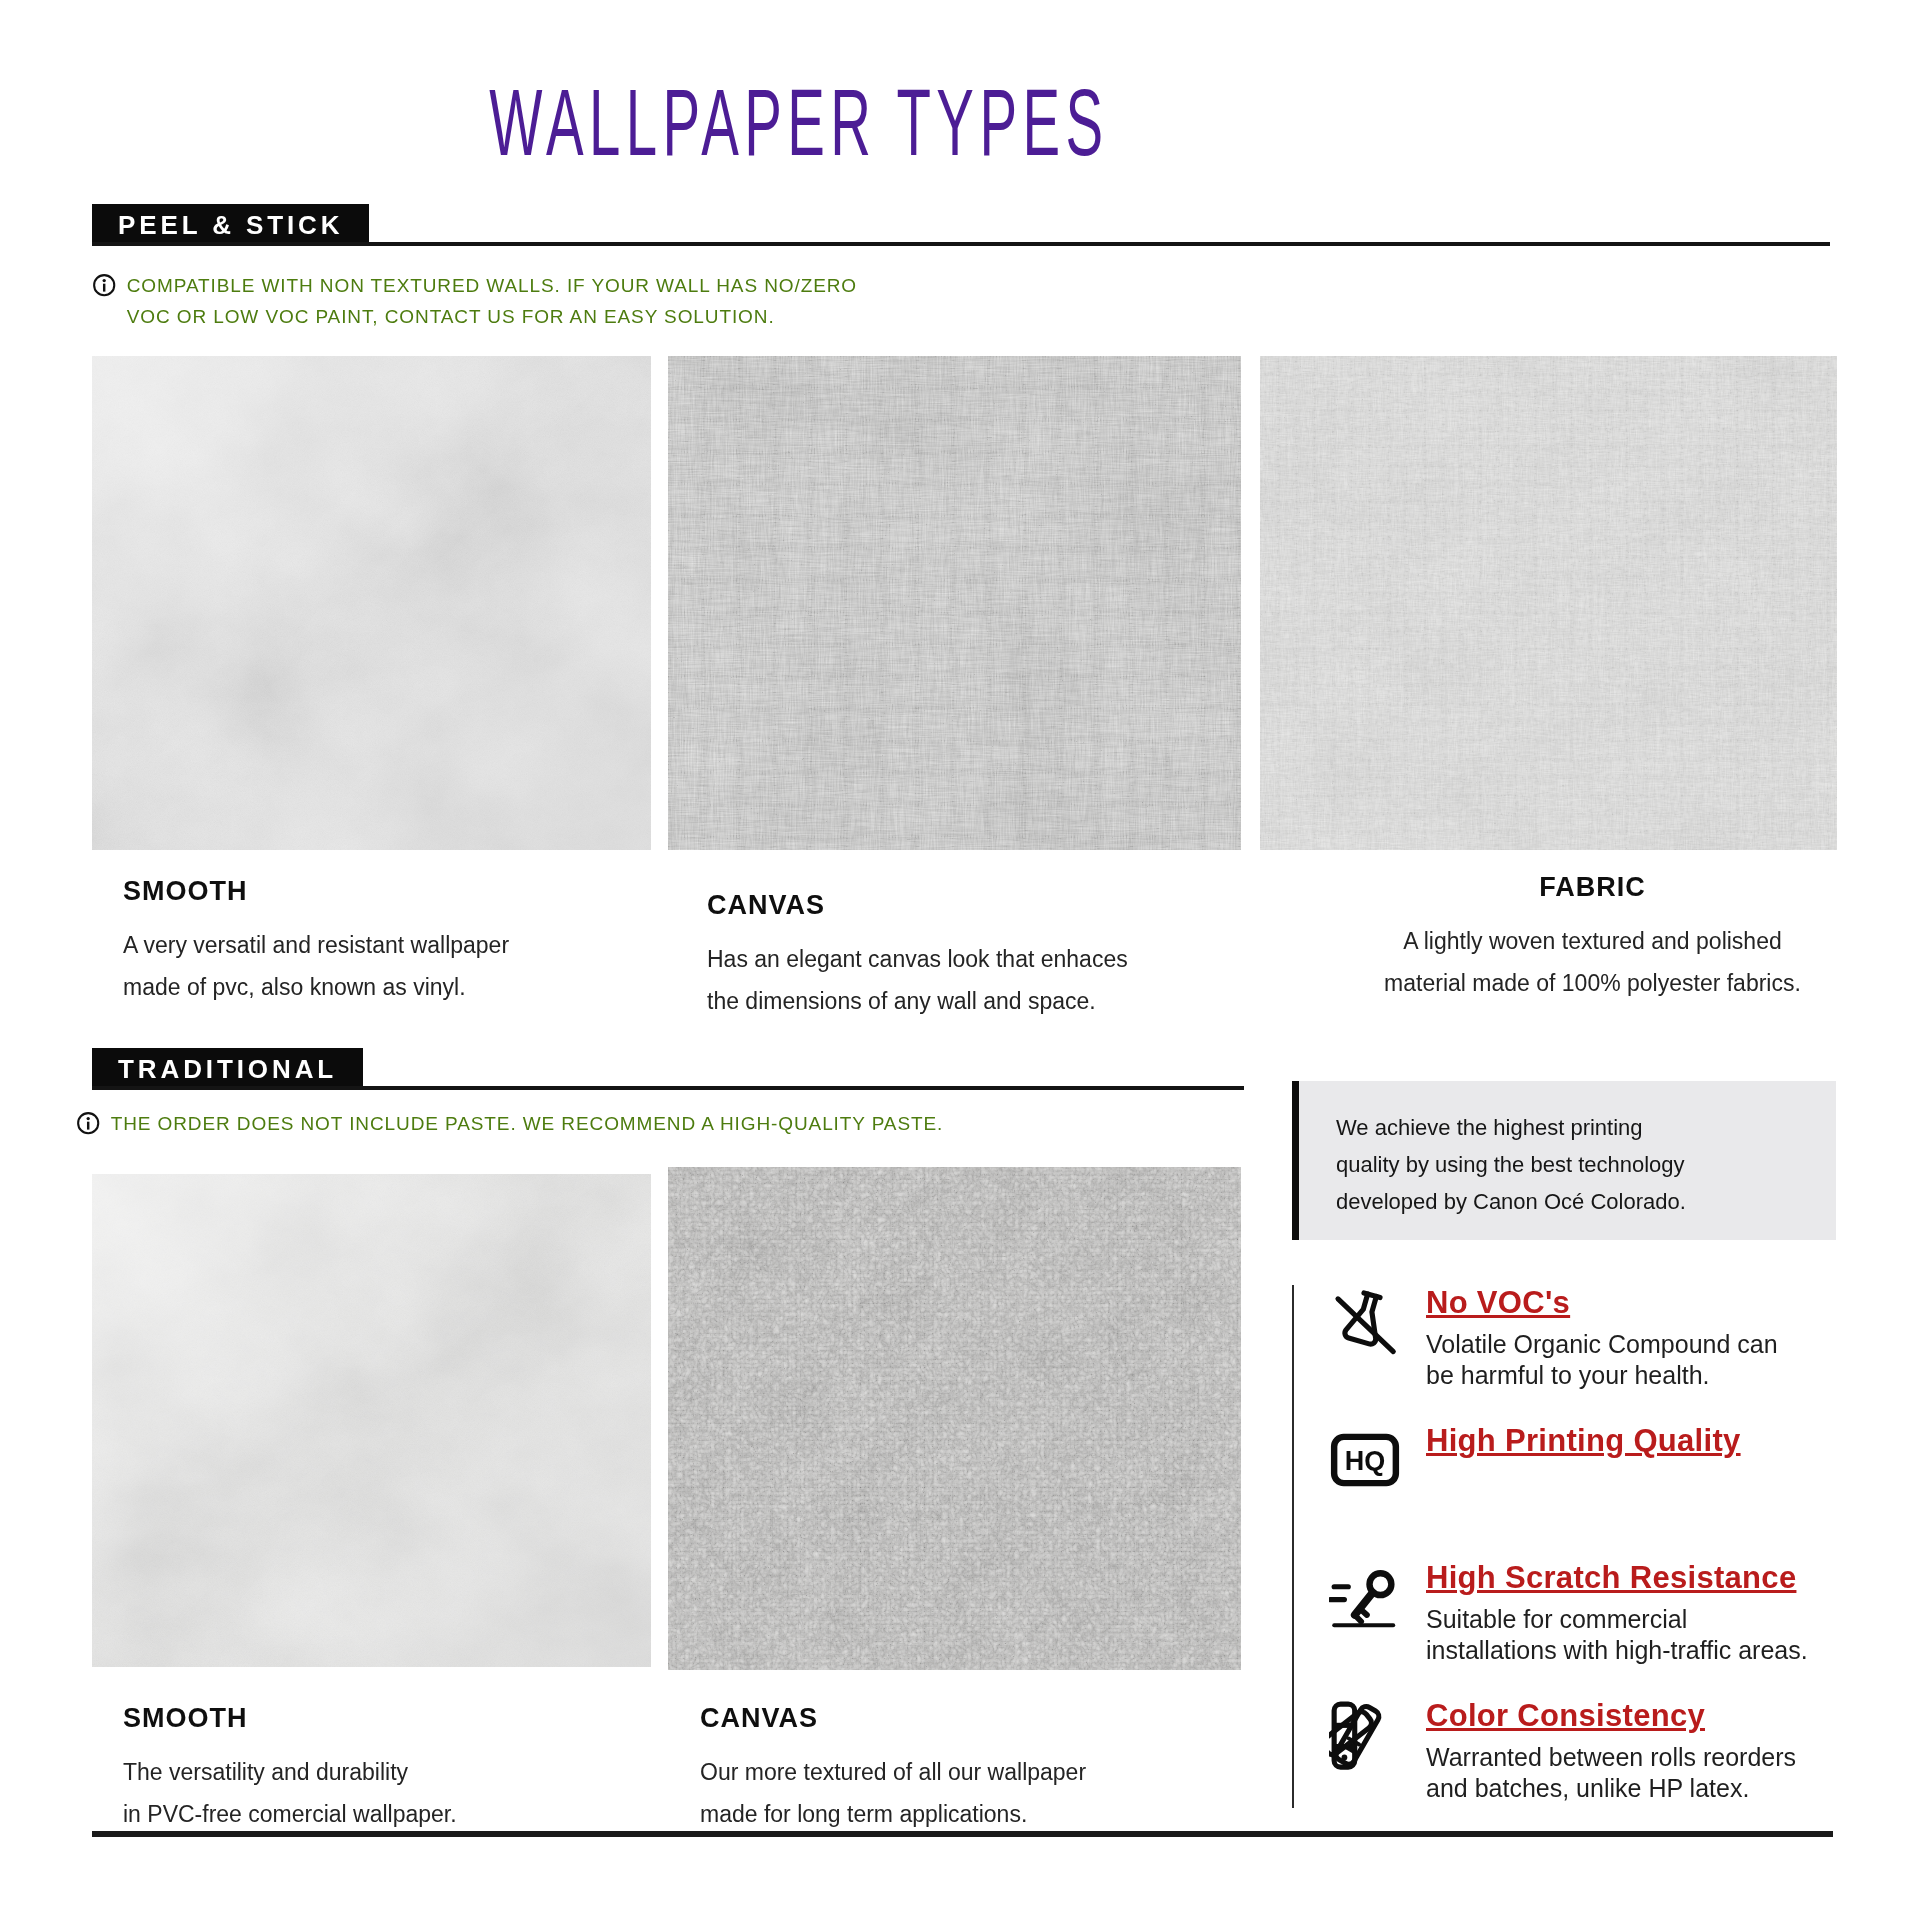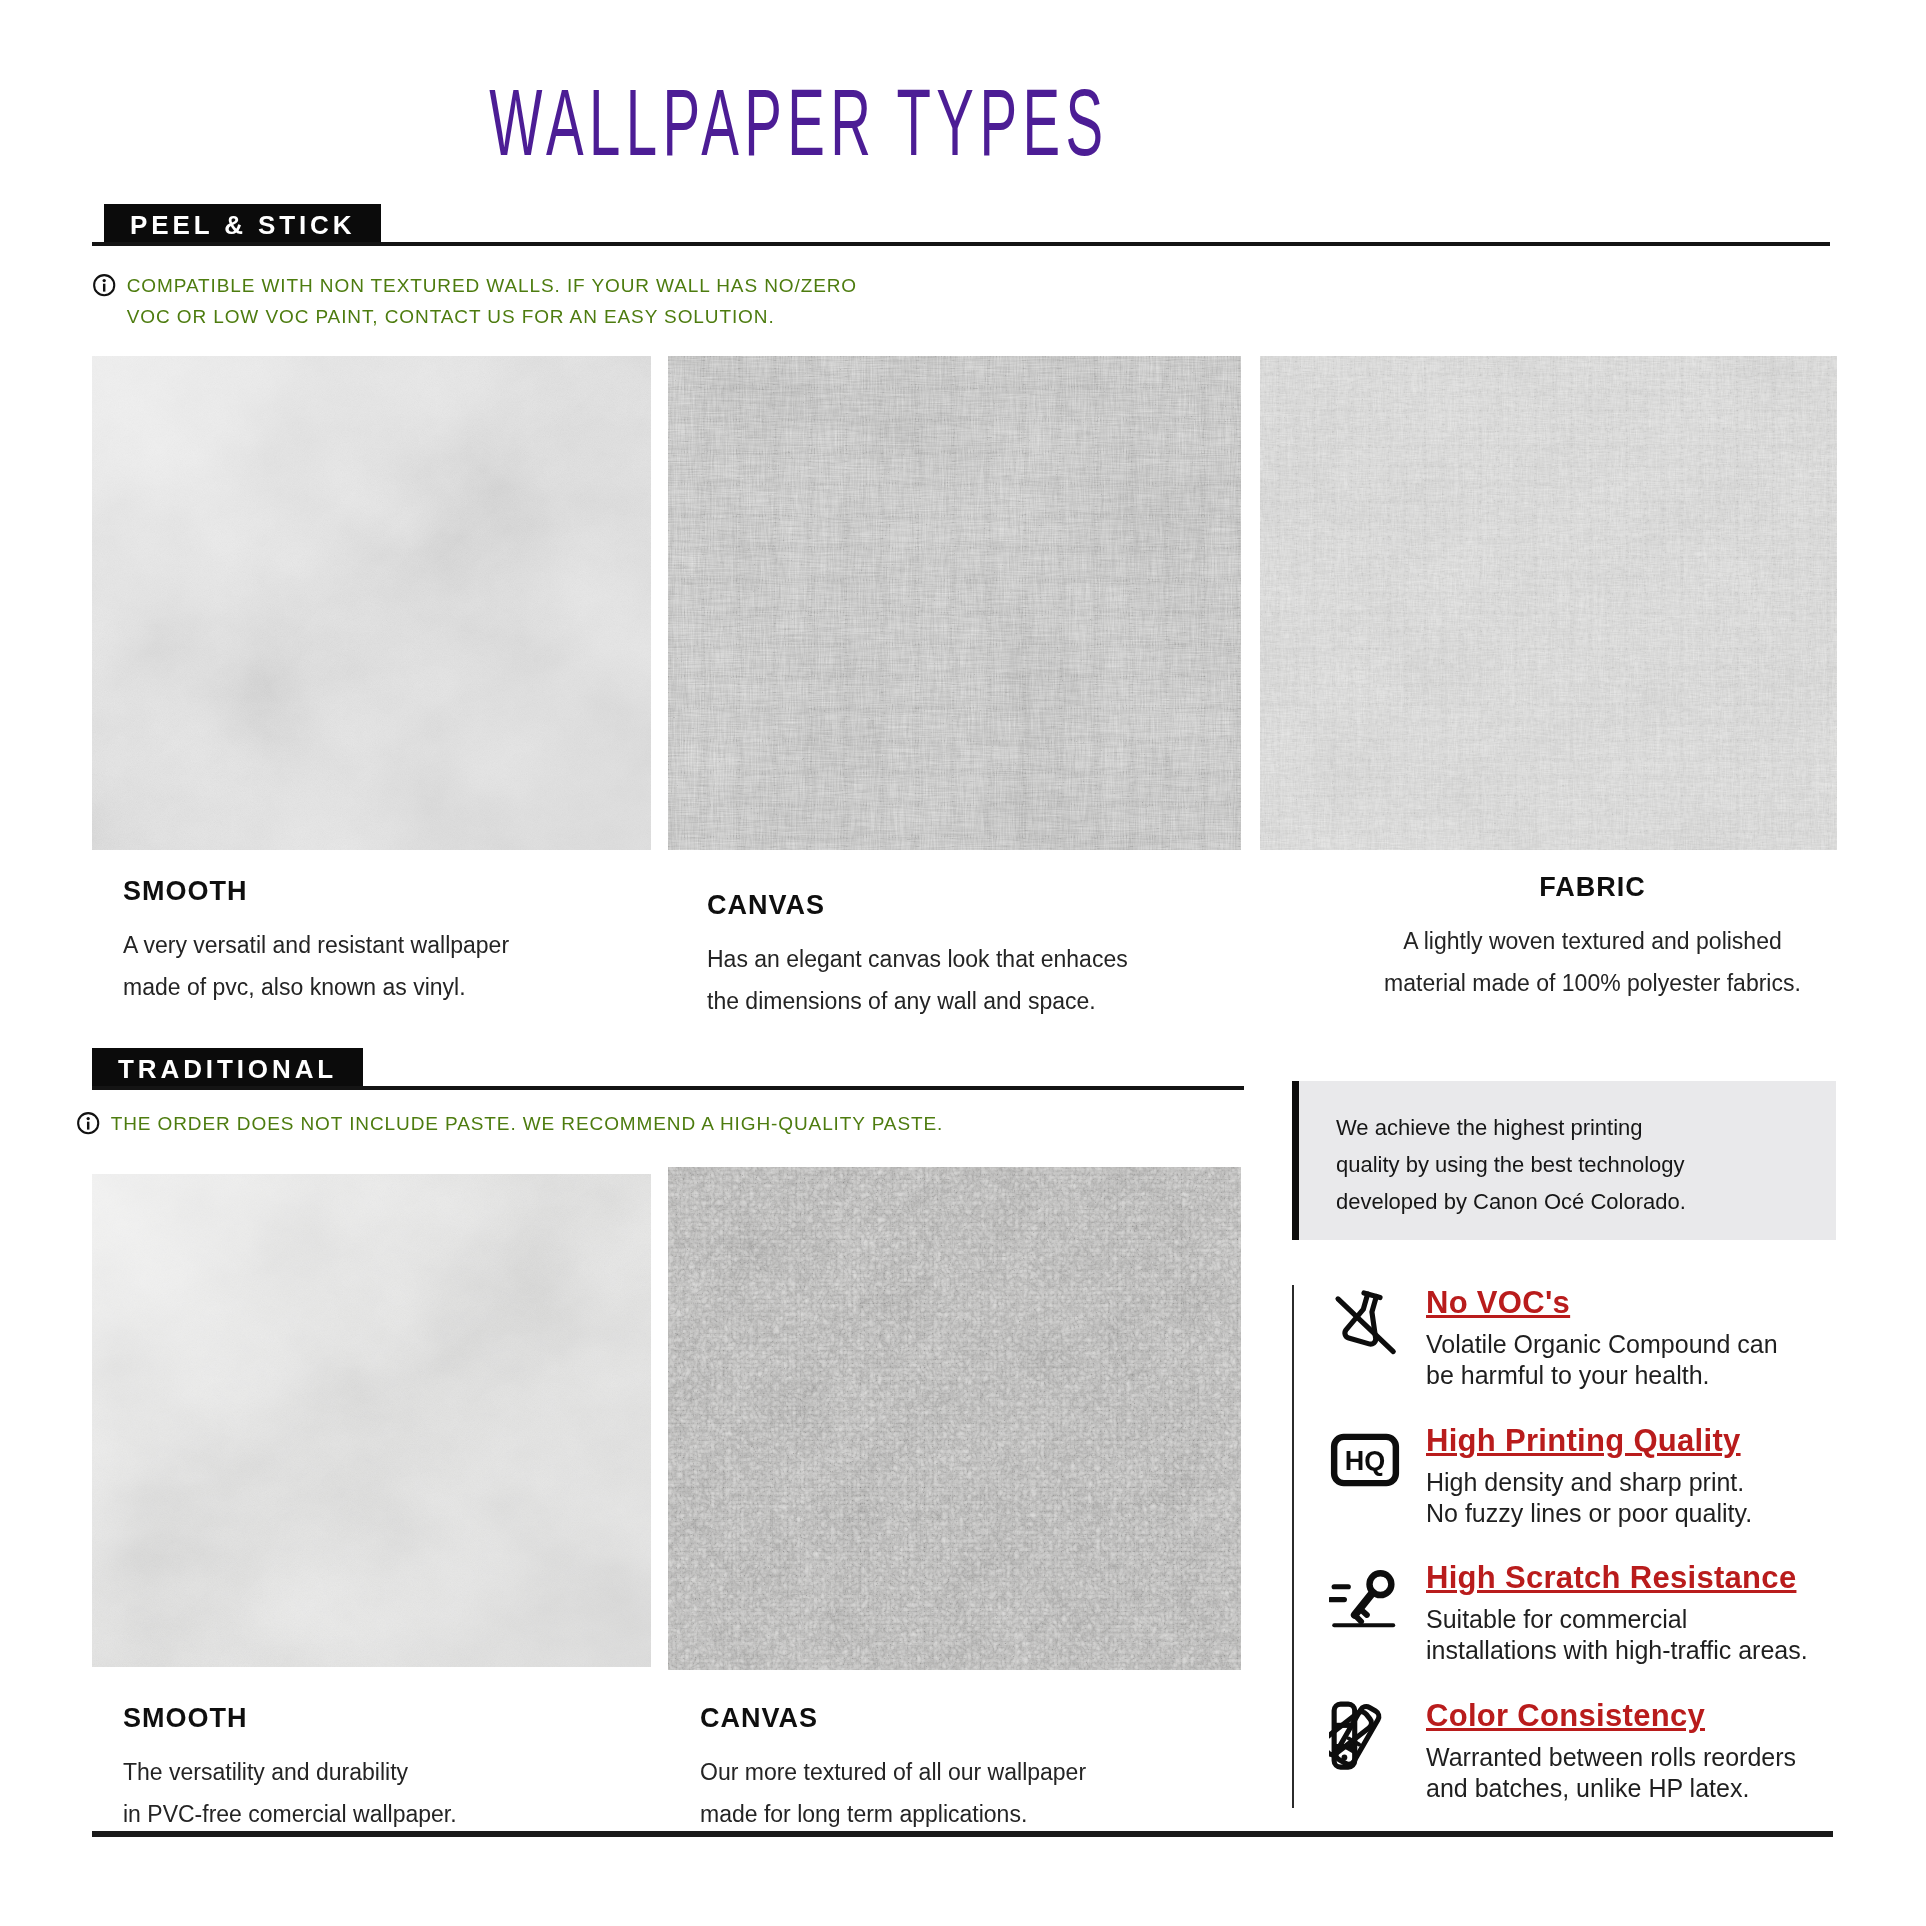--- a/index.html
+++ b/index.html
@@ -46,21 +46,21 @@
 </style>
 </head>
 <body>
 
 <div class="page">
 
   <div class="title">
     <span class="squeeze">WALLPAPER TYPES</span>
   </div>
 
-  <div class="badge" style="left:92px; top:204px;margin-left:12px;">
+  <div class="badge" style="left:92px; top:204px;">
     <span>PEEL &amp; STICK</span>
   </div>
   <div class="rule" style="left:92px; top:242px; width:1738px;"></div>
 
   <div class="note" style="left:92px; top:270px;">
     <span class="info-ic">
       <svg viewBox="0 0 40 40">
           <circle cx="20" cy="20" r="16.5" fill="none" stroke="#111" stroke-width="3.4"></circle>
           <circle cx="20" cy="12.4" r="2.7" fill="#111"></circle>
           <rect x="18" y="17.5" width="4" height="13" fill="#111"></rect>
@@ -312,24 +312,20 @@
 
   <div class="feature" style="top:1423px;">
     <span class="f-ic">
       <svg viewBox="0 0 112 112">
         <rect x="8" y="20" width="96" height="72" rx="15" fill="none" stroke="#0d0d0d" stroke-width="10"></rect>
         <text x="56" y="72" text-anchor="middle" font-family="Liberation Sans, DejaVu Sans, sans-serif" font-size="42" font-weight="700" fill="#0d0d0d">HQ</text>
       </svg>
     </span>
     <div class="f-body">
       <div class="f-title">High Printing Quality</div>
-      <div class="f-desc">
-        <span>High density and sharp print.</span><br>
-        <span>No fuzzy lines or poor quality.</span>
-      </div>
     </div>
   </div>
 
   <div class="feature" style="top:1560px;">
     <span class="f-ic">
       <svg viewBox="0 0 112 112">
         <line x1="8" y1="40" x2="30" y2="40" stroke="#0d0d0d" stroke-width="8" stroke-linecap="round"></line>
         <line x1="2" y1="60" x2="24" y2="60" stroke="#0d0d0d" stroke-width="8" stroke-linecap="round"></line>
         <line x1="8" y1="100" x2="100" y2="100" stroke="#0d0d0d" stroke-width="6" stroke-linecap="round"></line>
         <circle cx="80" cy="36" r="17" fill="none" stroke="#0d0d0d" stroke-width="10"></circle>

